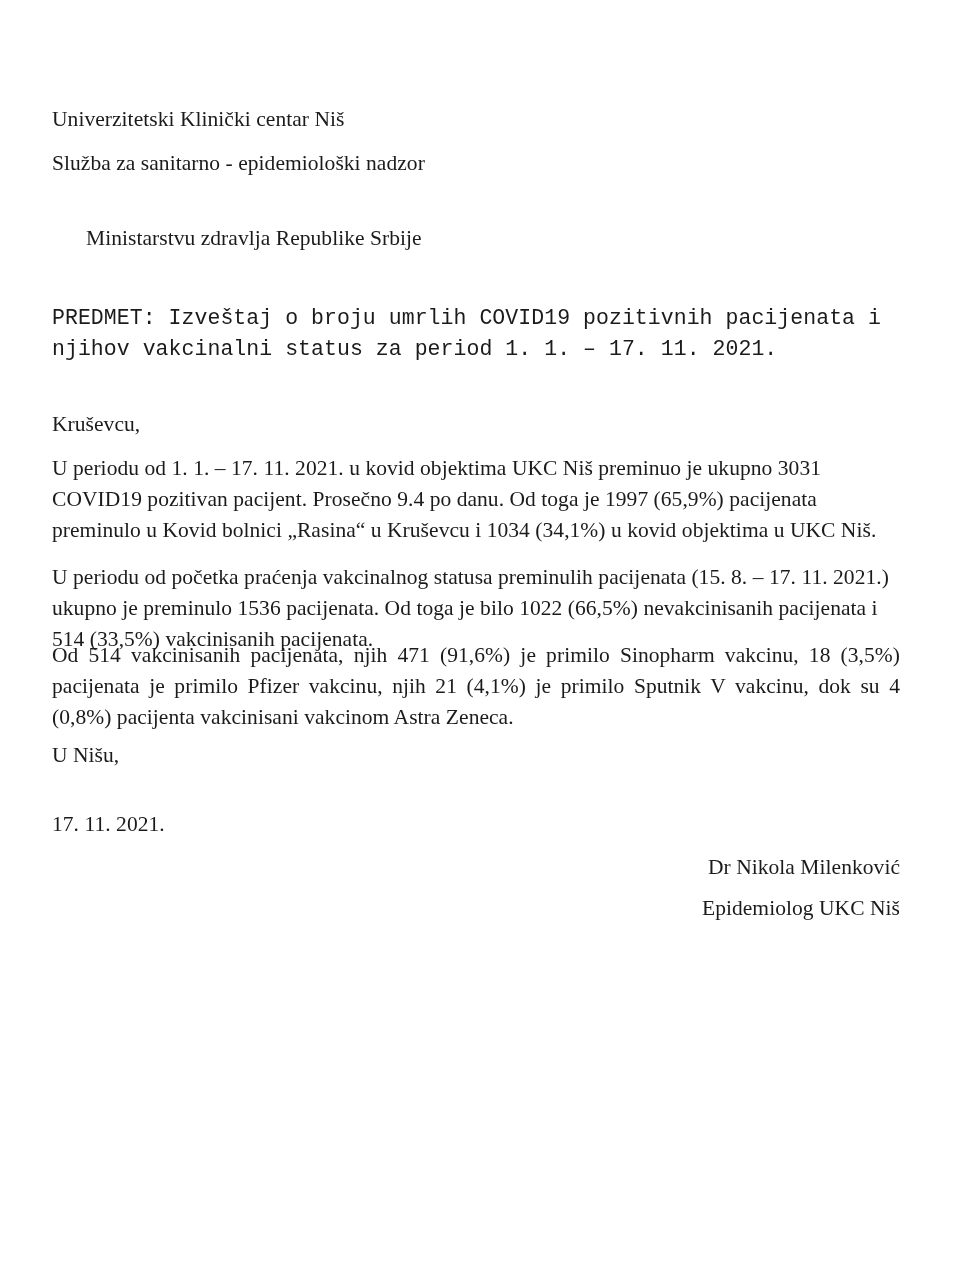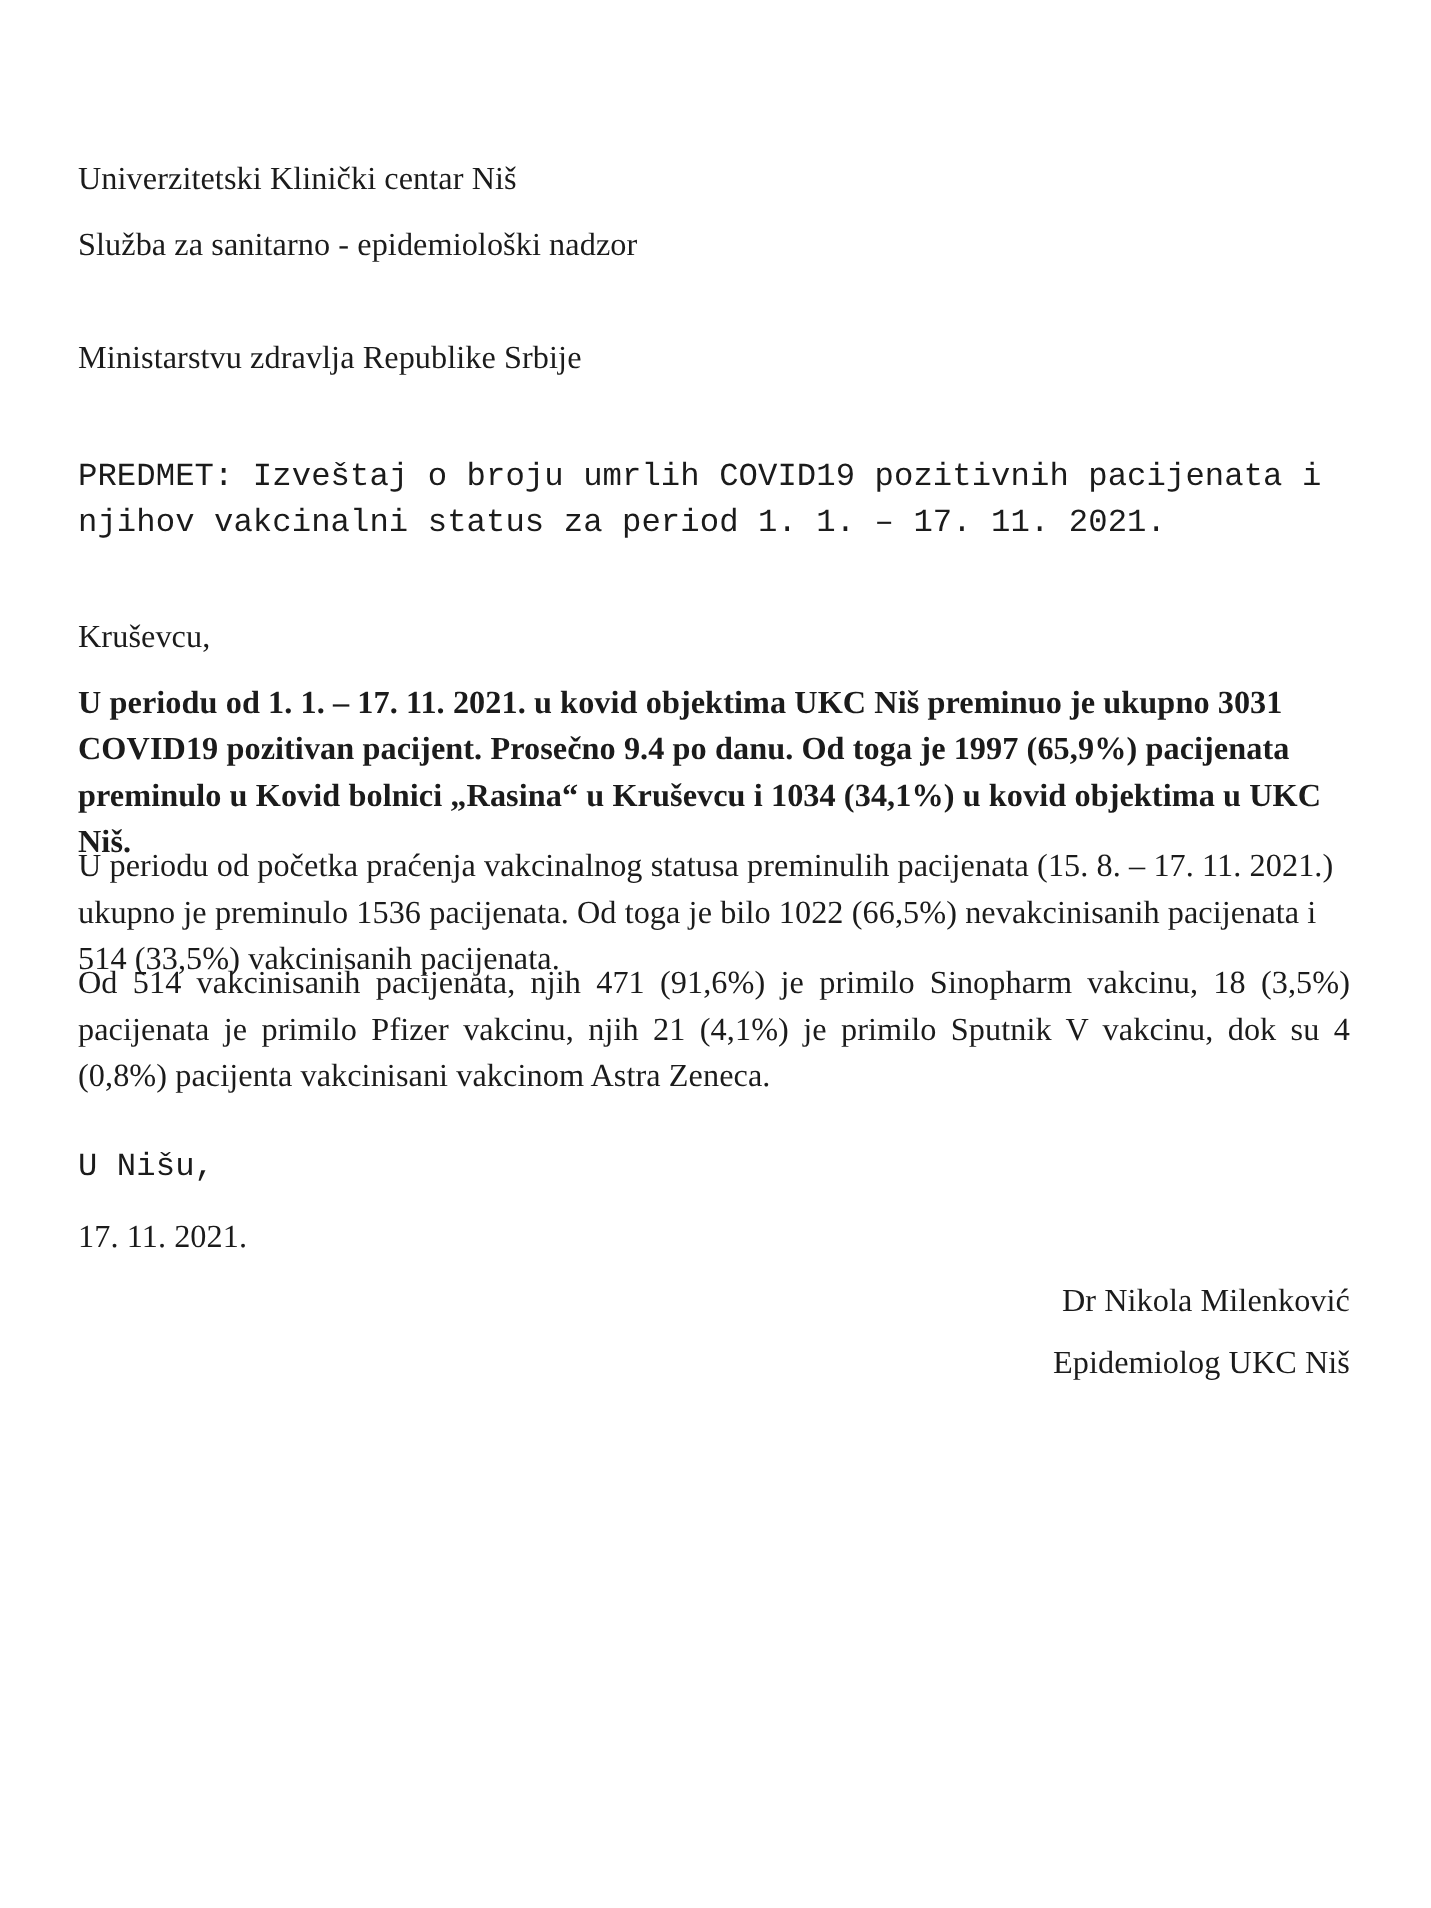--- a/index.html
+++ b/index.html
@@ -46,27 +46,27 @@
   .blk {
     position: absolute;
     width: 848px;
   }
   .right {
     text-align: right;
   }
   
   #org-line-1   { top: 104px; }
   #org-line-2   { top: 148px; }
-  #addressee    { top: 223px; }
+  #addressee    { top: 223px; margin-left: 34px; }
   #subject      { top: 303px; font-family: Liberation Mono, monospace; }
   #salutation   { top: 409px; }
-  #para-1       { top: 453px; font-weight: bold; }
+  #para-1       { top: 453px; }
   #para-2       { top: 562px; }
   #para-3       { top: 640px; }
-  #closing-city { top: 763px; font-family: Liberation Mono, monospace; }
+  #closing-city { top: 740px; }
   #closing-date { top: 809px; }
   #sign-name    { top: 852px; }
   #sign-title   { top: 893px; }
 </style>
 </head>
 <body>
 
 <div class="page">
   <div class="doc-body">
 

